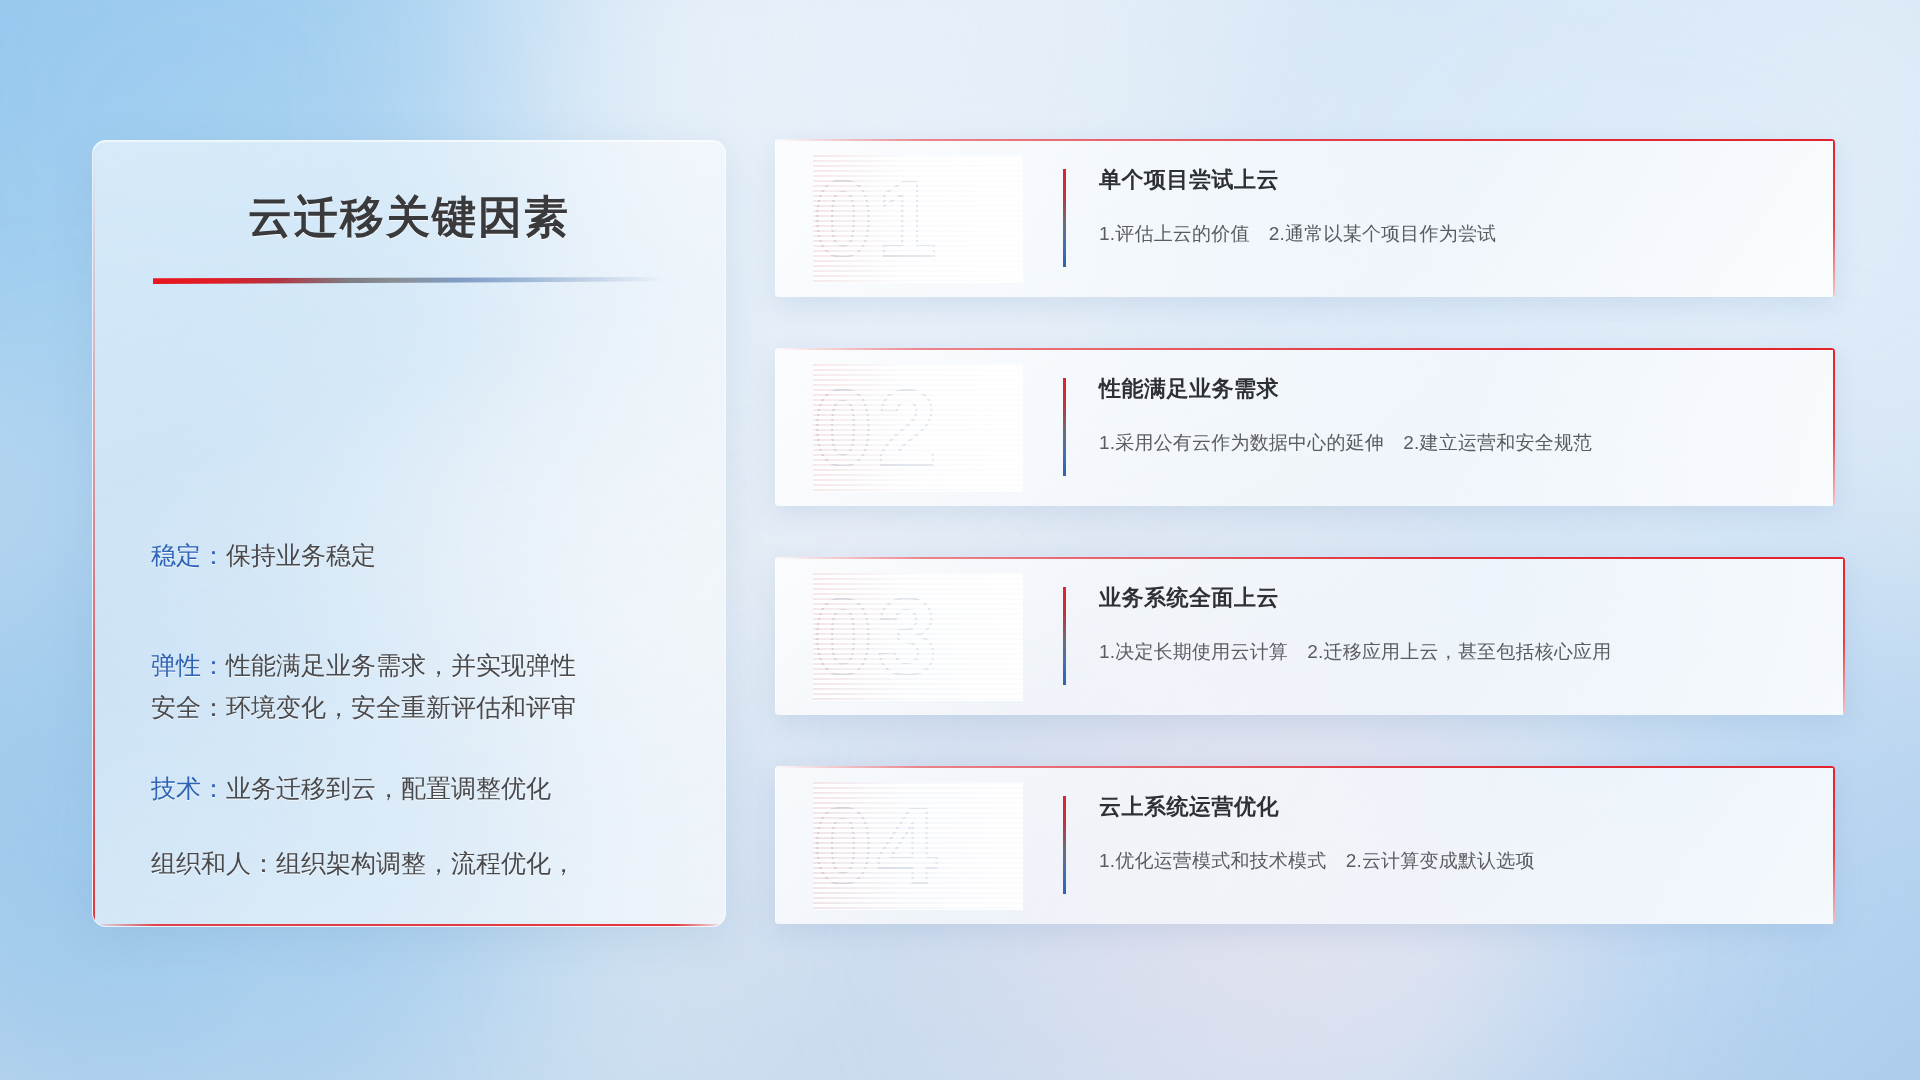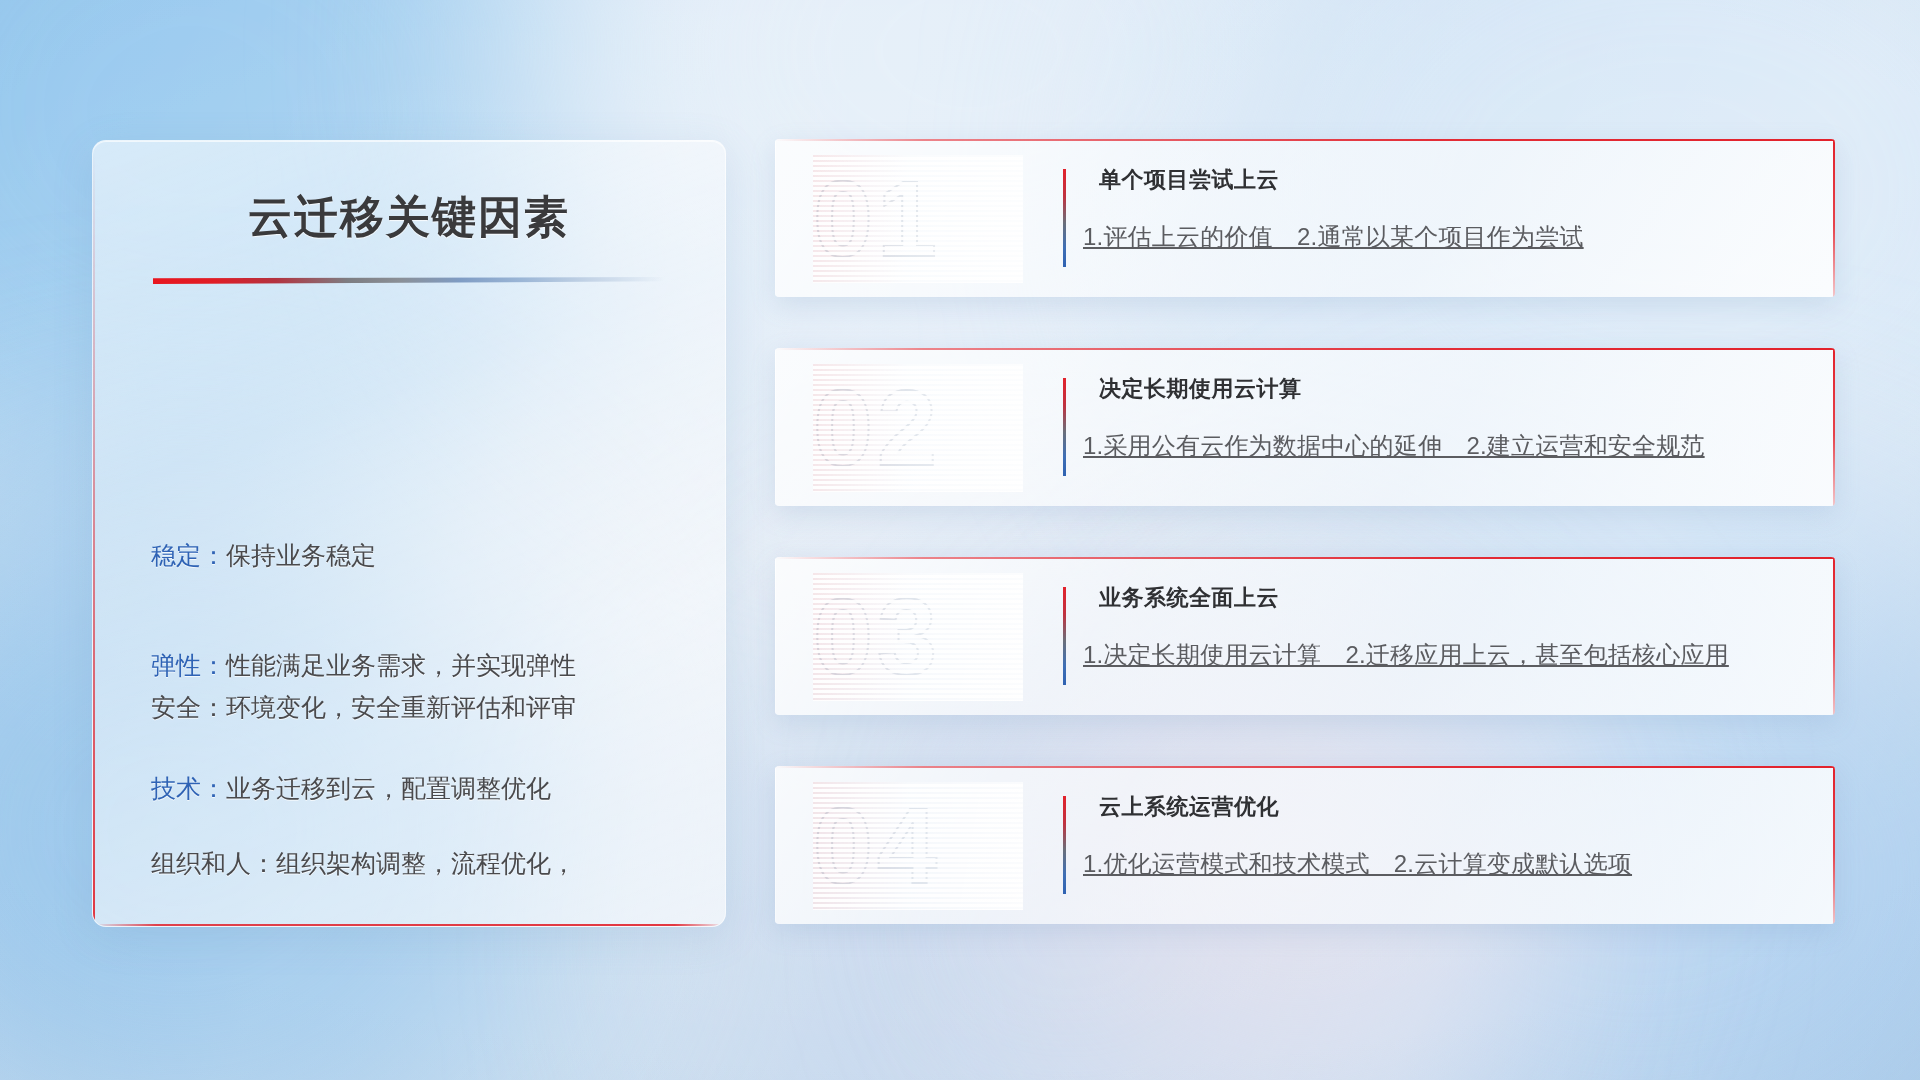--- a/index.html
+++ b/index.html
@@ -187,26 +187,25 @@
     position: absolute;
     left: 324px; top: 26px;
     font-size: 22px;
     font-weight: bold;
     color: #2f3033;
     white-space: nowrap;
     letter-spacing: 0.5px;
   }
   .step-desc {
     position: absolute;
-    left: 308px; top: 82px;
-    font-size: 24px;
+    left: 324px; top: 82px;
+    font-size: 19px;
     color: #5b5c60;
     white-space: nowrap;
     letter-spacing: 0.2px;
-    text-decoration: underline;
   }
 </style>
 </head>
 <body>
 
 <div id="stage">
 
   <div class="bg-layer bg-base"></div>
   <div class="bg-layer">
     <div class="bg-blob blob-a"></div>
@@ -273,25 +272,25 @@
     <div class="edge-left"></div>
     <div class="edge-top"></div>
     <div class="edge-right"></div>
     <div class="ghost-num">
       <span>02</span>
       <div class="ghost-tint"></div>
       <div class="ghost-mask"></div>
       <div class="ghost-fade"></div>
     </div>
     <div class="accent-bar"></div>
-    <div class="step-title">决定长期使用云计算</div>
+    <div class="step-title">性能满足业务需求</div>
     <div class="step-desc">1.采用公有云作为数据中心的延伸　2.建立运营和安全规范</div>
   </div>
 
-  <div class="step-card" style="top:557px;">
+  <div class="step-card" style="top:557px;padding-left:10px;">
     <div class="edge-left"></div>
     <div class="edge-top"></div>
     <div class="edge-right"></div>
     <div class="ghost-num">
       <span>03</span>
       <div class="ghost-tint"></div>
       <div class="ghost-mask"></div>
       <div class="ghost-fade"></div>
     </div>
     <div class="accent-bar"></div>

